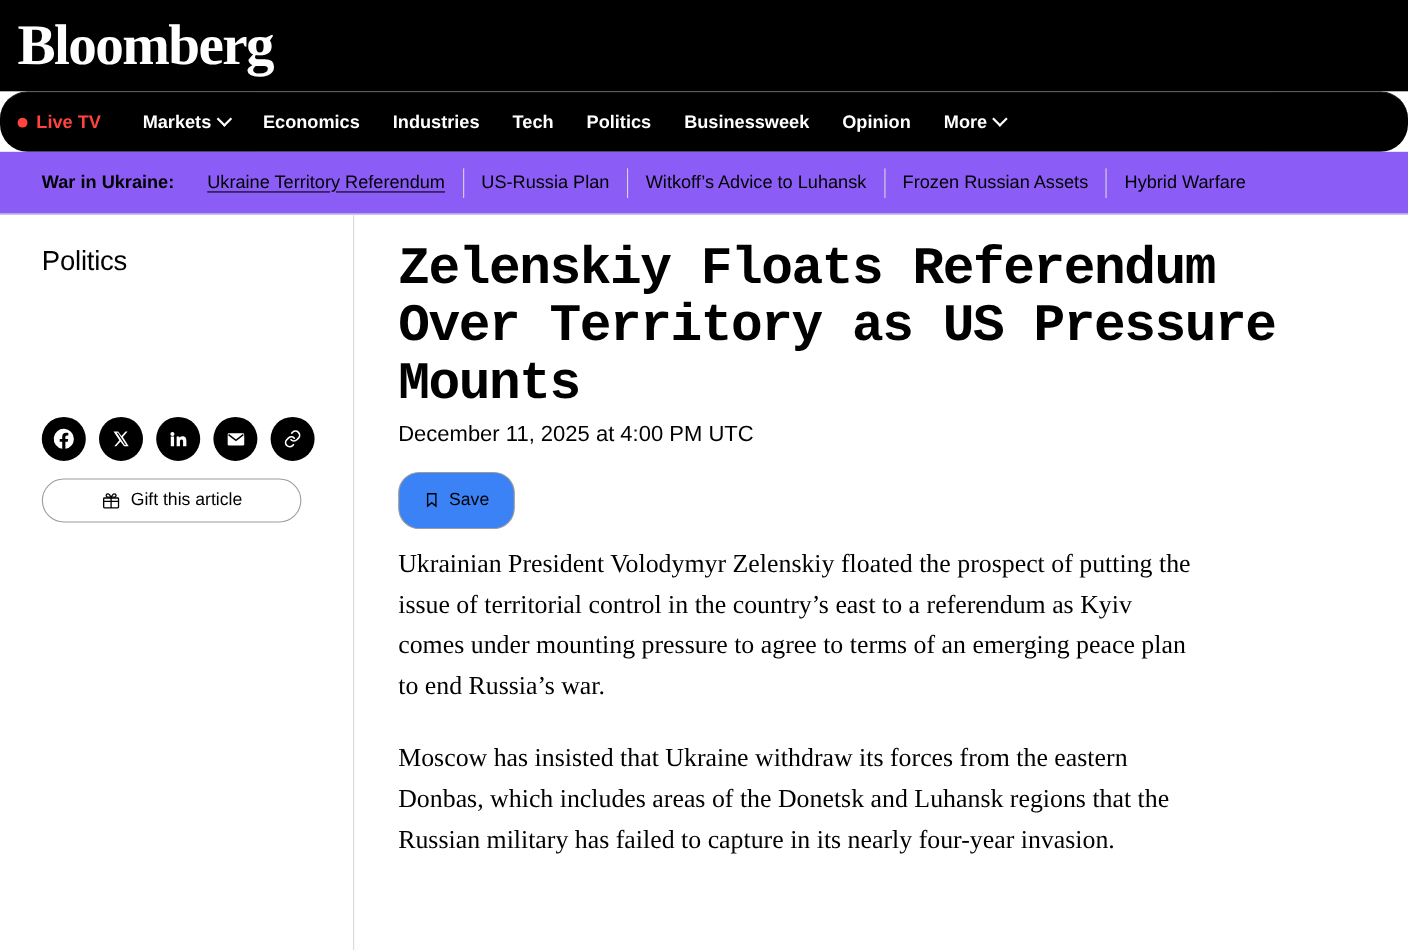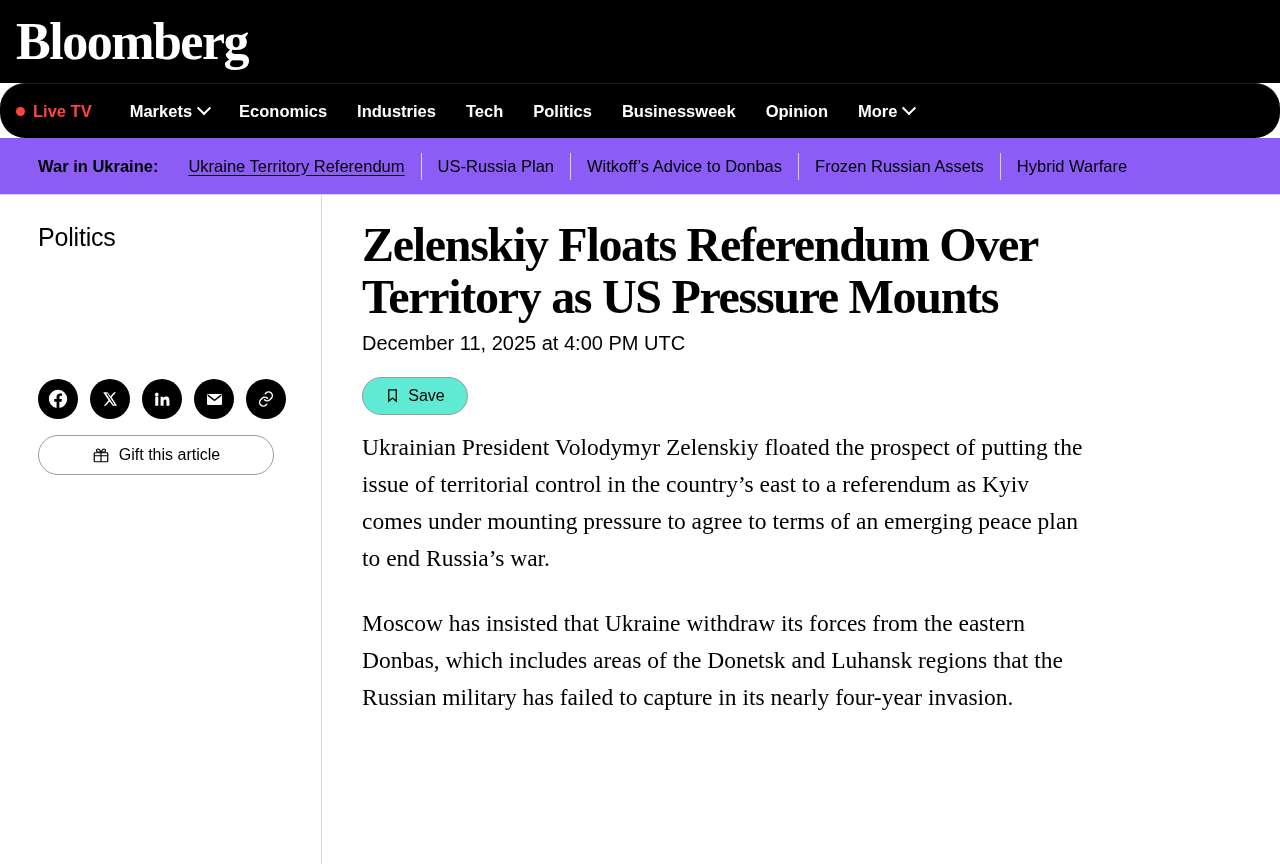--- a/index.html
+++ b/index.html
@@ -146,21 +146,21 @@
 
   
   .article {
     padding: 24px 64px 0 40px;
     position: relative;
     flex: 1;
     min-width: 0;
   }
   h1.headline {
     margin: 0;
-    font-family: Liberation Serif, serif;
+    font-family: Liberation Mono, monospace;
     font-size: 48px;
     line-height: 1.09;
     letter-spacing: -1.3px;
     font-weight: 700;
     color: #000;
     max-width: 870px;
   }
   .byline {
     margin-top: 42px;
     font-size: 20px;
@@ -172,29 +172,29 @@
     text-decoration: underline;
     text-underline-offset: 3px;
   }
   .timestamp {
     margin-top: 8px;
     font-size: 20px;
     color: #000000;
   }
   .save-btn {
     margin-top: 22px;
-    width: 106px; height: 38px;
+    width: 106px; height: 52px;
     border: 1px solid #9c9c9c;
     border-radius: 19px;
     display: flex;
     align-items: center;
     justify-content: center;
     gap: 8px;
     font-size: 16px;
-    background: #5eead4;
+    background: #3b82f6;
     color: #000;
   }
   .body-text {
     margin-top: 14px;
     max-width: 730px;
   }
   .body-text p {
     font-family: "Liberation Serif", serif;
     font-size: 23.5px;
     line-height: 1.58;
@@ -268,21 +268,21 @@
   <a class="nav-item">
     <span>More</span>
     <span class="chev"></span>
   </a>
 </nav>
 
 <div class="topicbar">
   <span class="topic-label">War in Ukraine:</span>
   <a class="topic-link active">Ukraine Territory Referendum</a>
   <a class="topic-link">US-Russia Plan</a>
-  <a class="topic-link">Witkoff’s Advice to Donbas</a>
+  <a class="topic-link">Witkoff’s Advice to Luhansk</a>
   <a class="topic-link">Frozen Russian Assets</a>
   <a class="topic-link last">Hybrid Warfare</a>
 </div>
 
 <div class="content">
 
   <aside class="rail">
     <div class="kicker">Politics</div>
 
     <div class="share-row">

